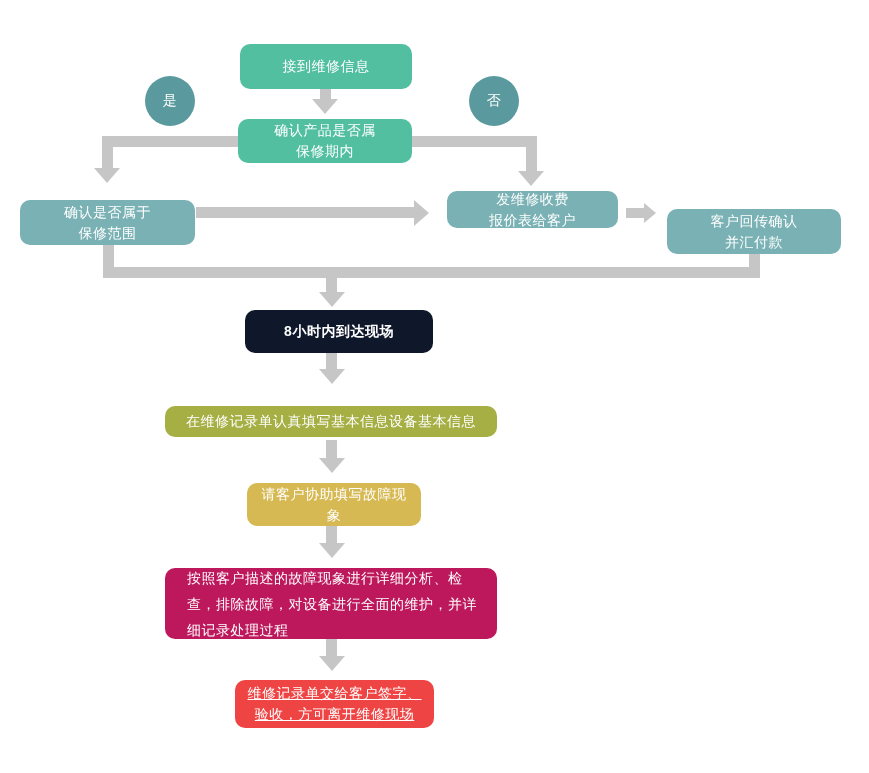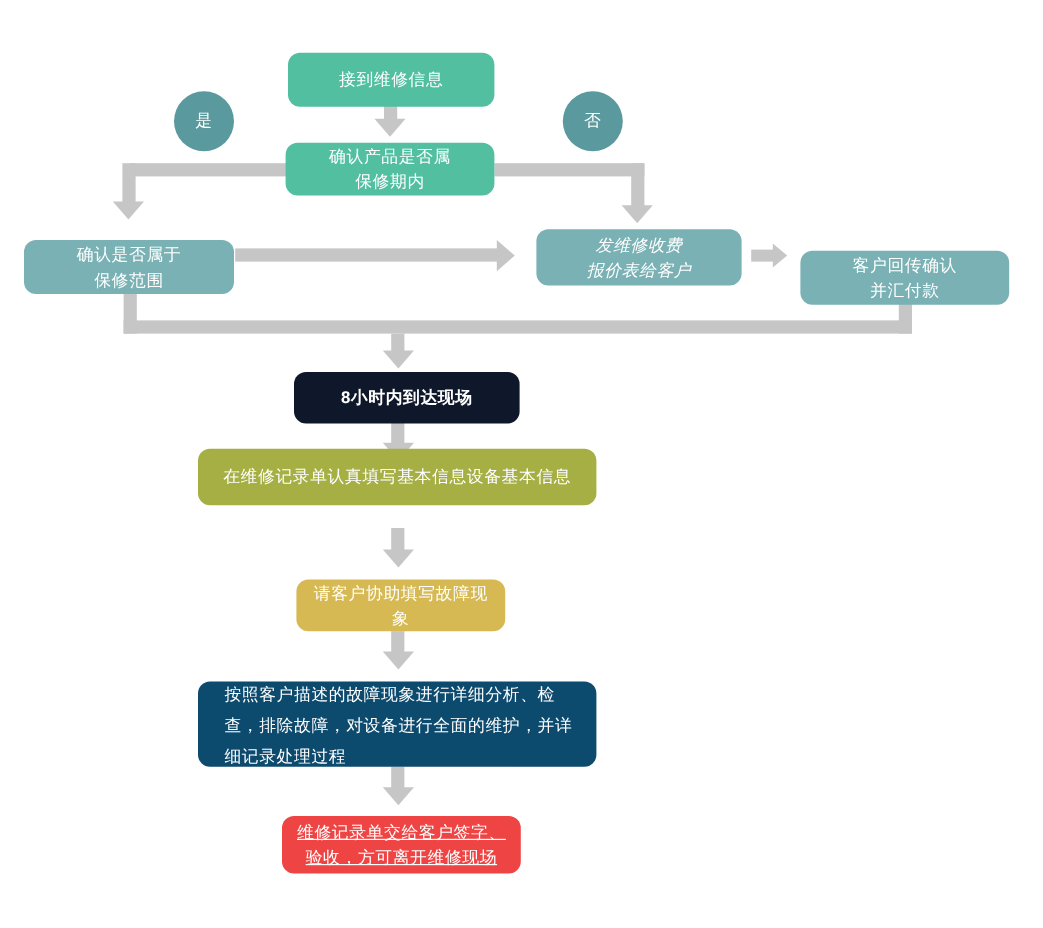--- a/index.html
+++ b/index.html
@@ -132,30 +132,30 @@
   <div class="circle" style="left:145px; top:76px; width:50px; height:50px; background:#5a9a9e;">是</div>
 
   <div class="circle" style="left:469px; top:76px; width:50px; height:50px; background:#5a9a9e;">否</div>
 
   <div class="node center-block" style="left:238px; top:119px; width:174px; height:44px; background:#52bfa1;">确认产品是否属
 保修期内</div>
 
   <div class="node center-block" style="left:20px; top:200px; width:175px; height:45px; background:#7ab1b4;">确认是否属于
 保修范围</div>
 
-  <div class="node center-block" style="left:447px; top:191px; width:171px; height:47px; background:#7ab1b4;font-style:italic;">发维修收费
+  <div class="node center-block" style="left:447px; top:191px; width:171px; height:37px; background:#7ab1b4;">发维修收费
 报价表给客户</div>
 
   <div class="node center-block" style="left:667px; top:191px; width:174px; height:45px; background:#7ab1b4;margin-top:18px;">客户回传确认
 并汇付款</div>
 
   <div class="node center-block" style="left:245px; top:310px; width:188px; height:43px; background:#0f172a;font-weight:bold;">8小时内到达现场</div>
 
-  <div class="node center-block" style="left:165px; top:374px; width:332px; height:47px; background:#a5af43;">在维修记录单认真填写基本信息设备基本信息</div>
+  <div class="node center-block" style="left:165px; top:406px; width:332px; height:31px; background:#a5af43;">在维修记录单认真填写基本信息设备基本信息</div>
 
   <div class="node center-block" style="left:247px; top:483px; width:174px; height:43px; background:#d6b952;">请客户协助填写故障现象</div>
 
-  <div class="node wide-text" style="left:165px; top:568px; width:332px; height:71px; background:#0c4a6e; line-height:26px;">按照客户描述的故障现象进行详细分析、检查，排除故障，对设备进行全面的维护，并详细记录处理过程</div>
+  <div class="node wide-text" style="left:165px; top:568px; width:332px; height:71px; background:#be185d; line-height:26px;">按照客户描述的故障现象进行详细分析、检查，排除故障，对设备进行全面的维护，并详细记录处理过程</div>
 
   <div class="node center-block" style="left:235px; top:680px; width:199px; height:48px; background:#ef4444;text-decoration:underline;">维修记录单交给客户签字、
 验收，方可离开维修现场</div>
 
 </div>
 
 </body></html>

